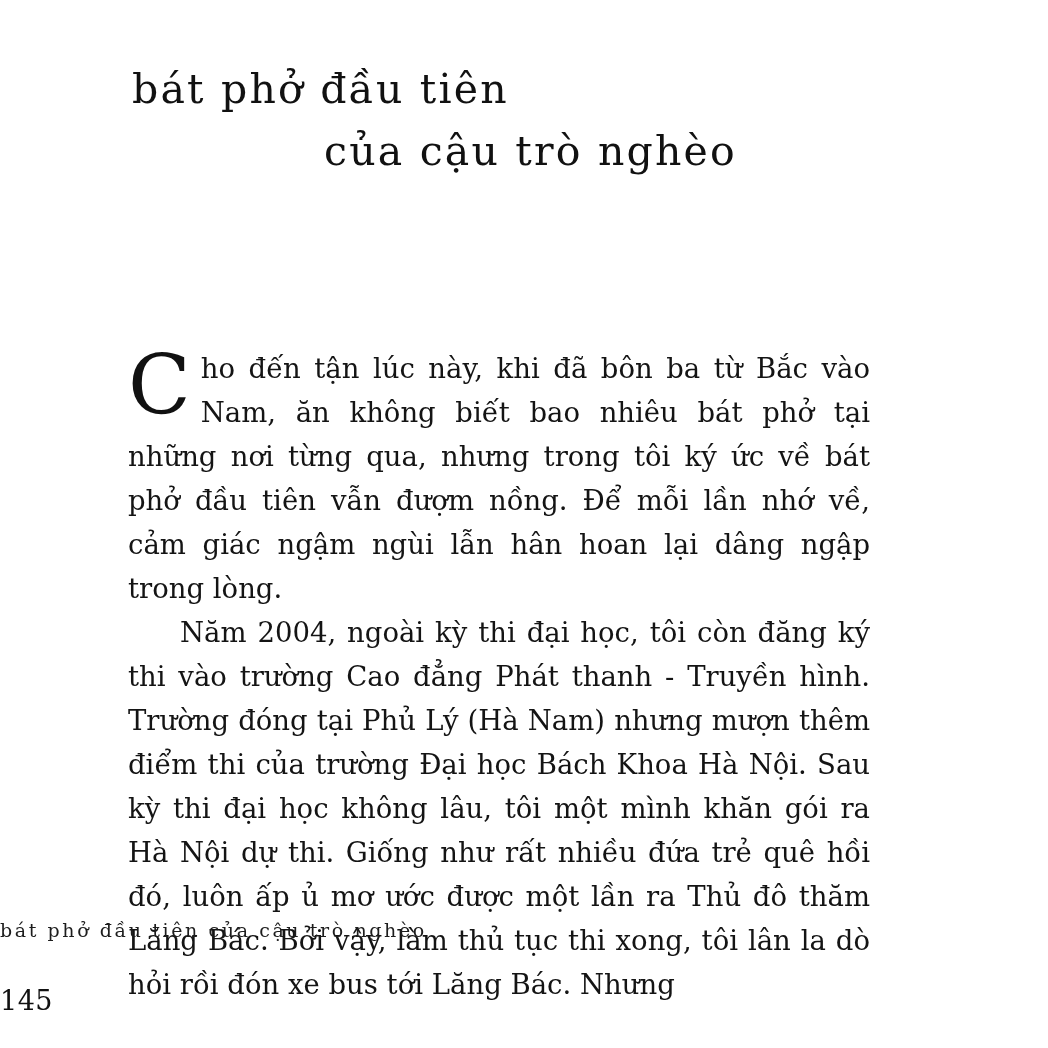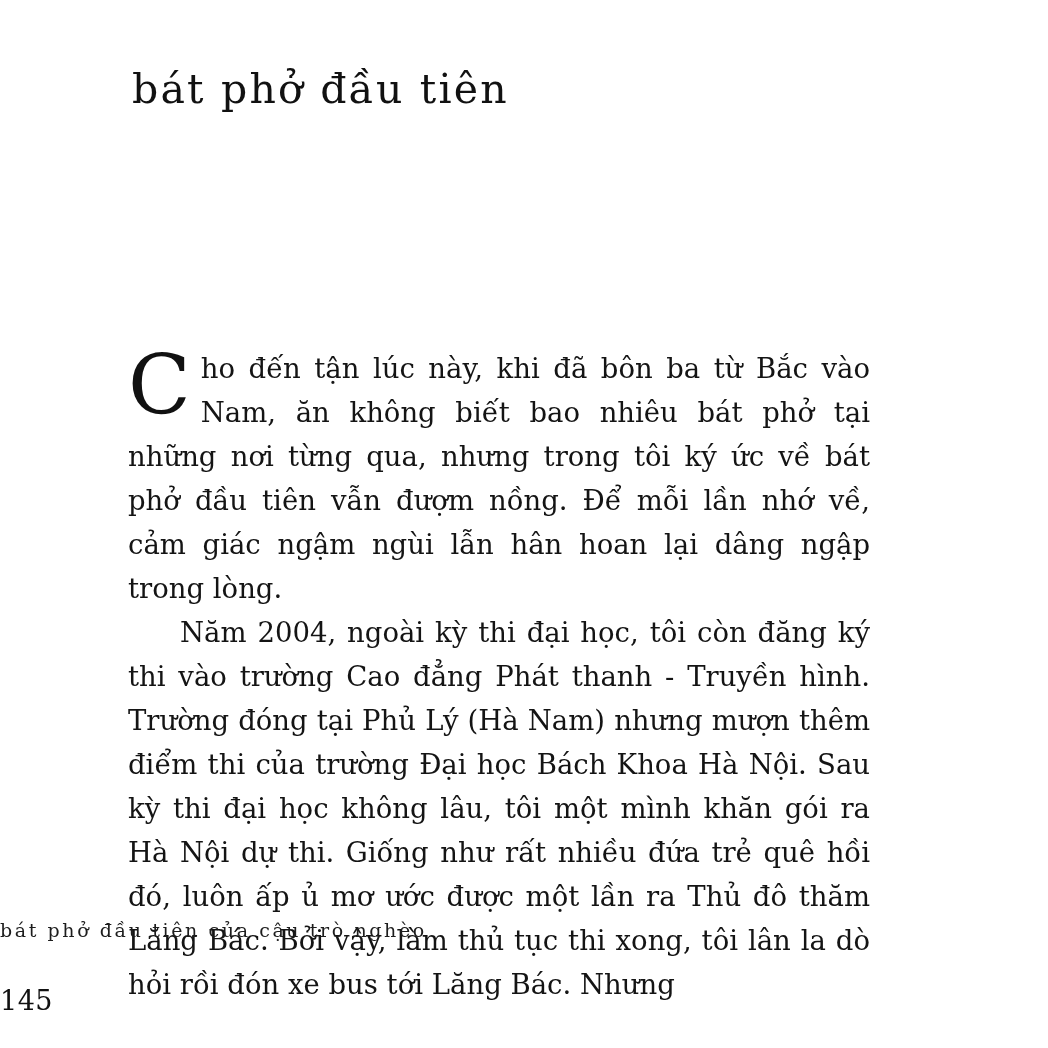--- a/index.html
+++ b/index.html
@@ -103,20 +103,21 @@
     color: #111111;
   }
 </style>
 </head>
 <body>
 
 <div class="page">
 
   <div class="title-block">
     <div class="title-line title-line-1">bát phở đầu tiên</div>
+    <div class="title-line title-line-2">của cậu trò nghèo</div>
   </div>
 
   <div class="body-block">
     <p class="para para-first">
       <span class="dropcap">C</span><span>ho đến tận lúc này, khi đã bôn ba từ Bắc vào Nam, ăn không biết bao nhiêu bát phở tại những nơi từng qua, nhưng trong tôi ký ức về bát phở đầu tiên vẫn đượm nồng. Để mỗi lần nhớ về, cảm giác ngậm ngùi lẫn hân hoan lại dâng ngập trong lòng.</span>
     </p>
     <p class="para">Năm 2004, ngoài kỳ thi đại học, tôi còn đăng ký thi vào trường Cao đẳng Phát thanh - Truyền hình. Trường đóng tại Phủ Lý (Hà Nam) nhưng mượn thêm điểm thi của trường Đại học Bách Khoa Hà Nội. Sau kỳ thi đại học không lâu, tôi một mình khăn gói ra Hà Nội dự thi. Giống như rất nhiều đứa trẻ quê hồi đó, luôn ấp ủ mơ ước được một lần ra Thủ đô thăm Lăng Bác. Bởi vậy, làm thủ tục thi xong, tôi lân la dò hỏi rồi đón xe bus tới Lăng Bác. Nhưng</p>
   </div>
 
   <div class="footer">

